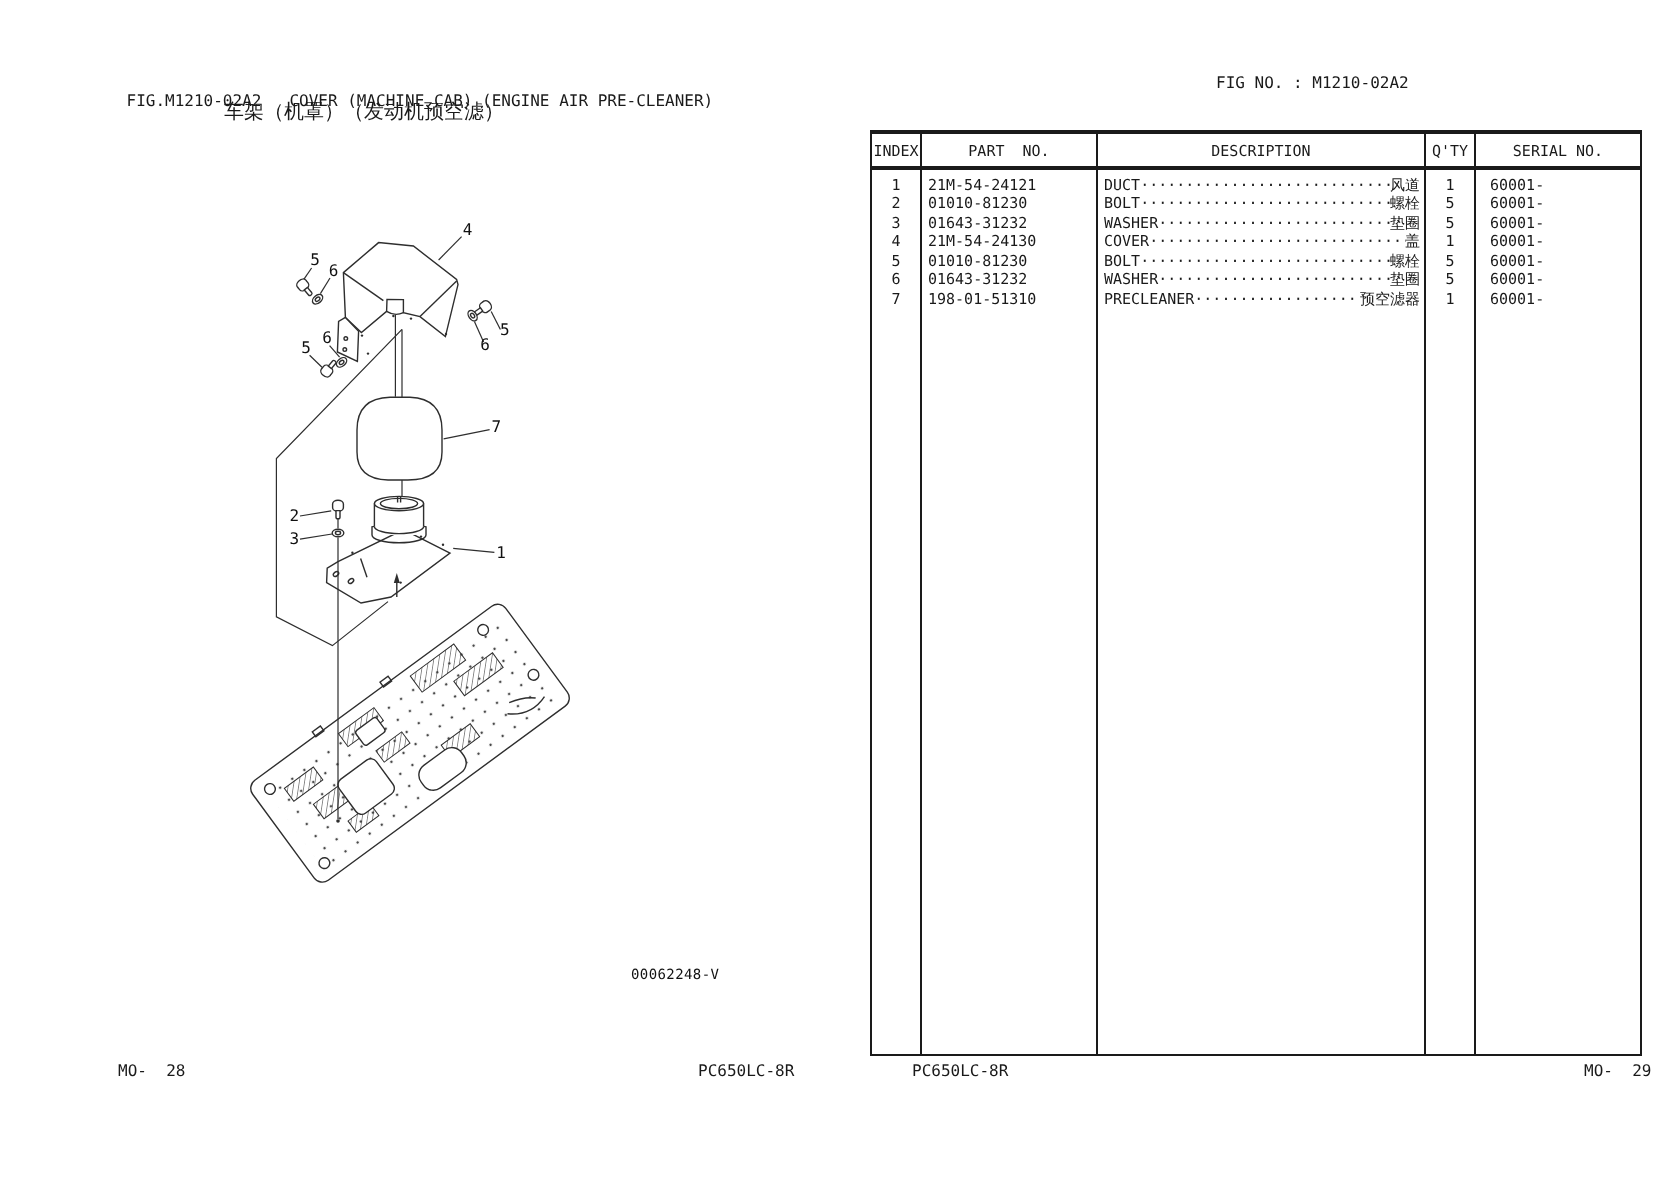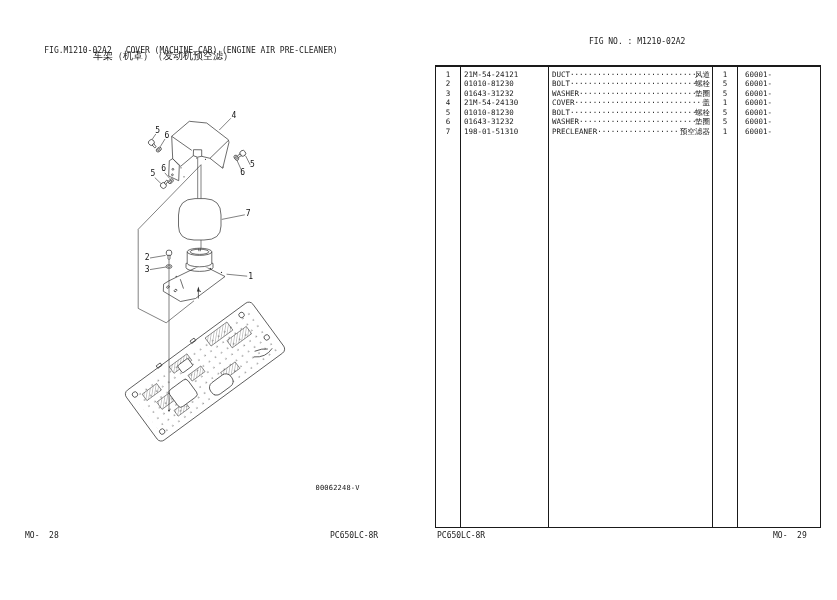--- a/index.html
+++ b/index.html
@@ -1,26 +1,26 @@
 <!DOCTYPE html>
 <html><head>
 <meta charset="utf-8">
 <style>
   html,body{margin:0;padding:0;background:#fff;}
   #page{position:relative;width:837px;height:600px;background:#fff;overflow:hidden;
         font-family:"DejaVu Sans Mono",monospace;color:#1a1a1a;}
-  .abs{position:absolute;white-space:pre;}
+  .abs{position:absolute;white-space:pre;margin-left:19px;}
   
   #hdr-left{left:25px;top:37px;font-size:8px;letter-spacing:0;}
   #hdr-left .title{margin-left:14px;}
   #hdr-zh{left:93px;top:49px;font-size:10px;}
   #hdr-right{left:589px;top:37px;font-size:8px;}
   
   .foot{top:531px;font-size:8px;}
-  #foot-lp{left:25px;} #foot-lm{left:330px;} #foot-rm{left:437px;} #foot-rp{left:773px;text-align:right;}
+  #foot-lp{left:40px;} #foot-lm{left:330px;} #foot-rm{left:437px;} #foot-rp{left:773px;text-align:right;}
   
   #parts-table{position:absolute;left:435px;top:65px;width:386px;height:463px;
      box-sizing:border-box;border:1px solid #1a1a1a;border-top:2px solid #1a1a1a;
      display:flex;flex-direction:column;}
   .thead{display:grid;grid-template-columns:24px 88px 164px 25px 1fr;
      height:16px;border-bottom:2px solid #1a1a1a;flex:none;}
   .hcell{border-left:1px solid #1a1a1a;font-size:7.5px;display:flex;
      align-items:center;justify-content:center;white-space:pre;overflow:hidden;}
   .hcell:first-child{border-left:none;}
   .tbody{flex:1;display:grid;grid-template-columns:24px 88px 164px 25px 1fr;}
@@ -182,20 +182,27 @@
       <text x="248.2" y="216.2">7</text>
       <text x="147.2" y="260.4">2</text>
       <text x="147.2" y="272">3</text>
       <text x="250.6" y="279">1</text>
     </g>
 
     <text class="cap" x="315.5" y="489.5">00062248-V</text>
   </svg>
 
   <div id="parts-table">
+    <div class="thead">
+      <div class="hcell">INDEX</div>
+      <div class="hcell">PART  NO.</div>
+      <div class="hcell">DESCRIPTION</div>
+      <div class="hcell">Q'TY</div>
+      <div class="hcell">SERIAL NO.</div>
+    </div>
     <div class="tbody">
       <div class="col col-index">
         <div class="cell">1</div>
         <div class="cell">2</div>
         <div class="cell">3</div>
         <div class="cell">4</div>
         <div class="cell">5</div>
         <div class="cell">6</div>
         <div class="cell">7</div>
       </div>

